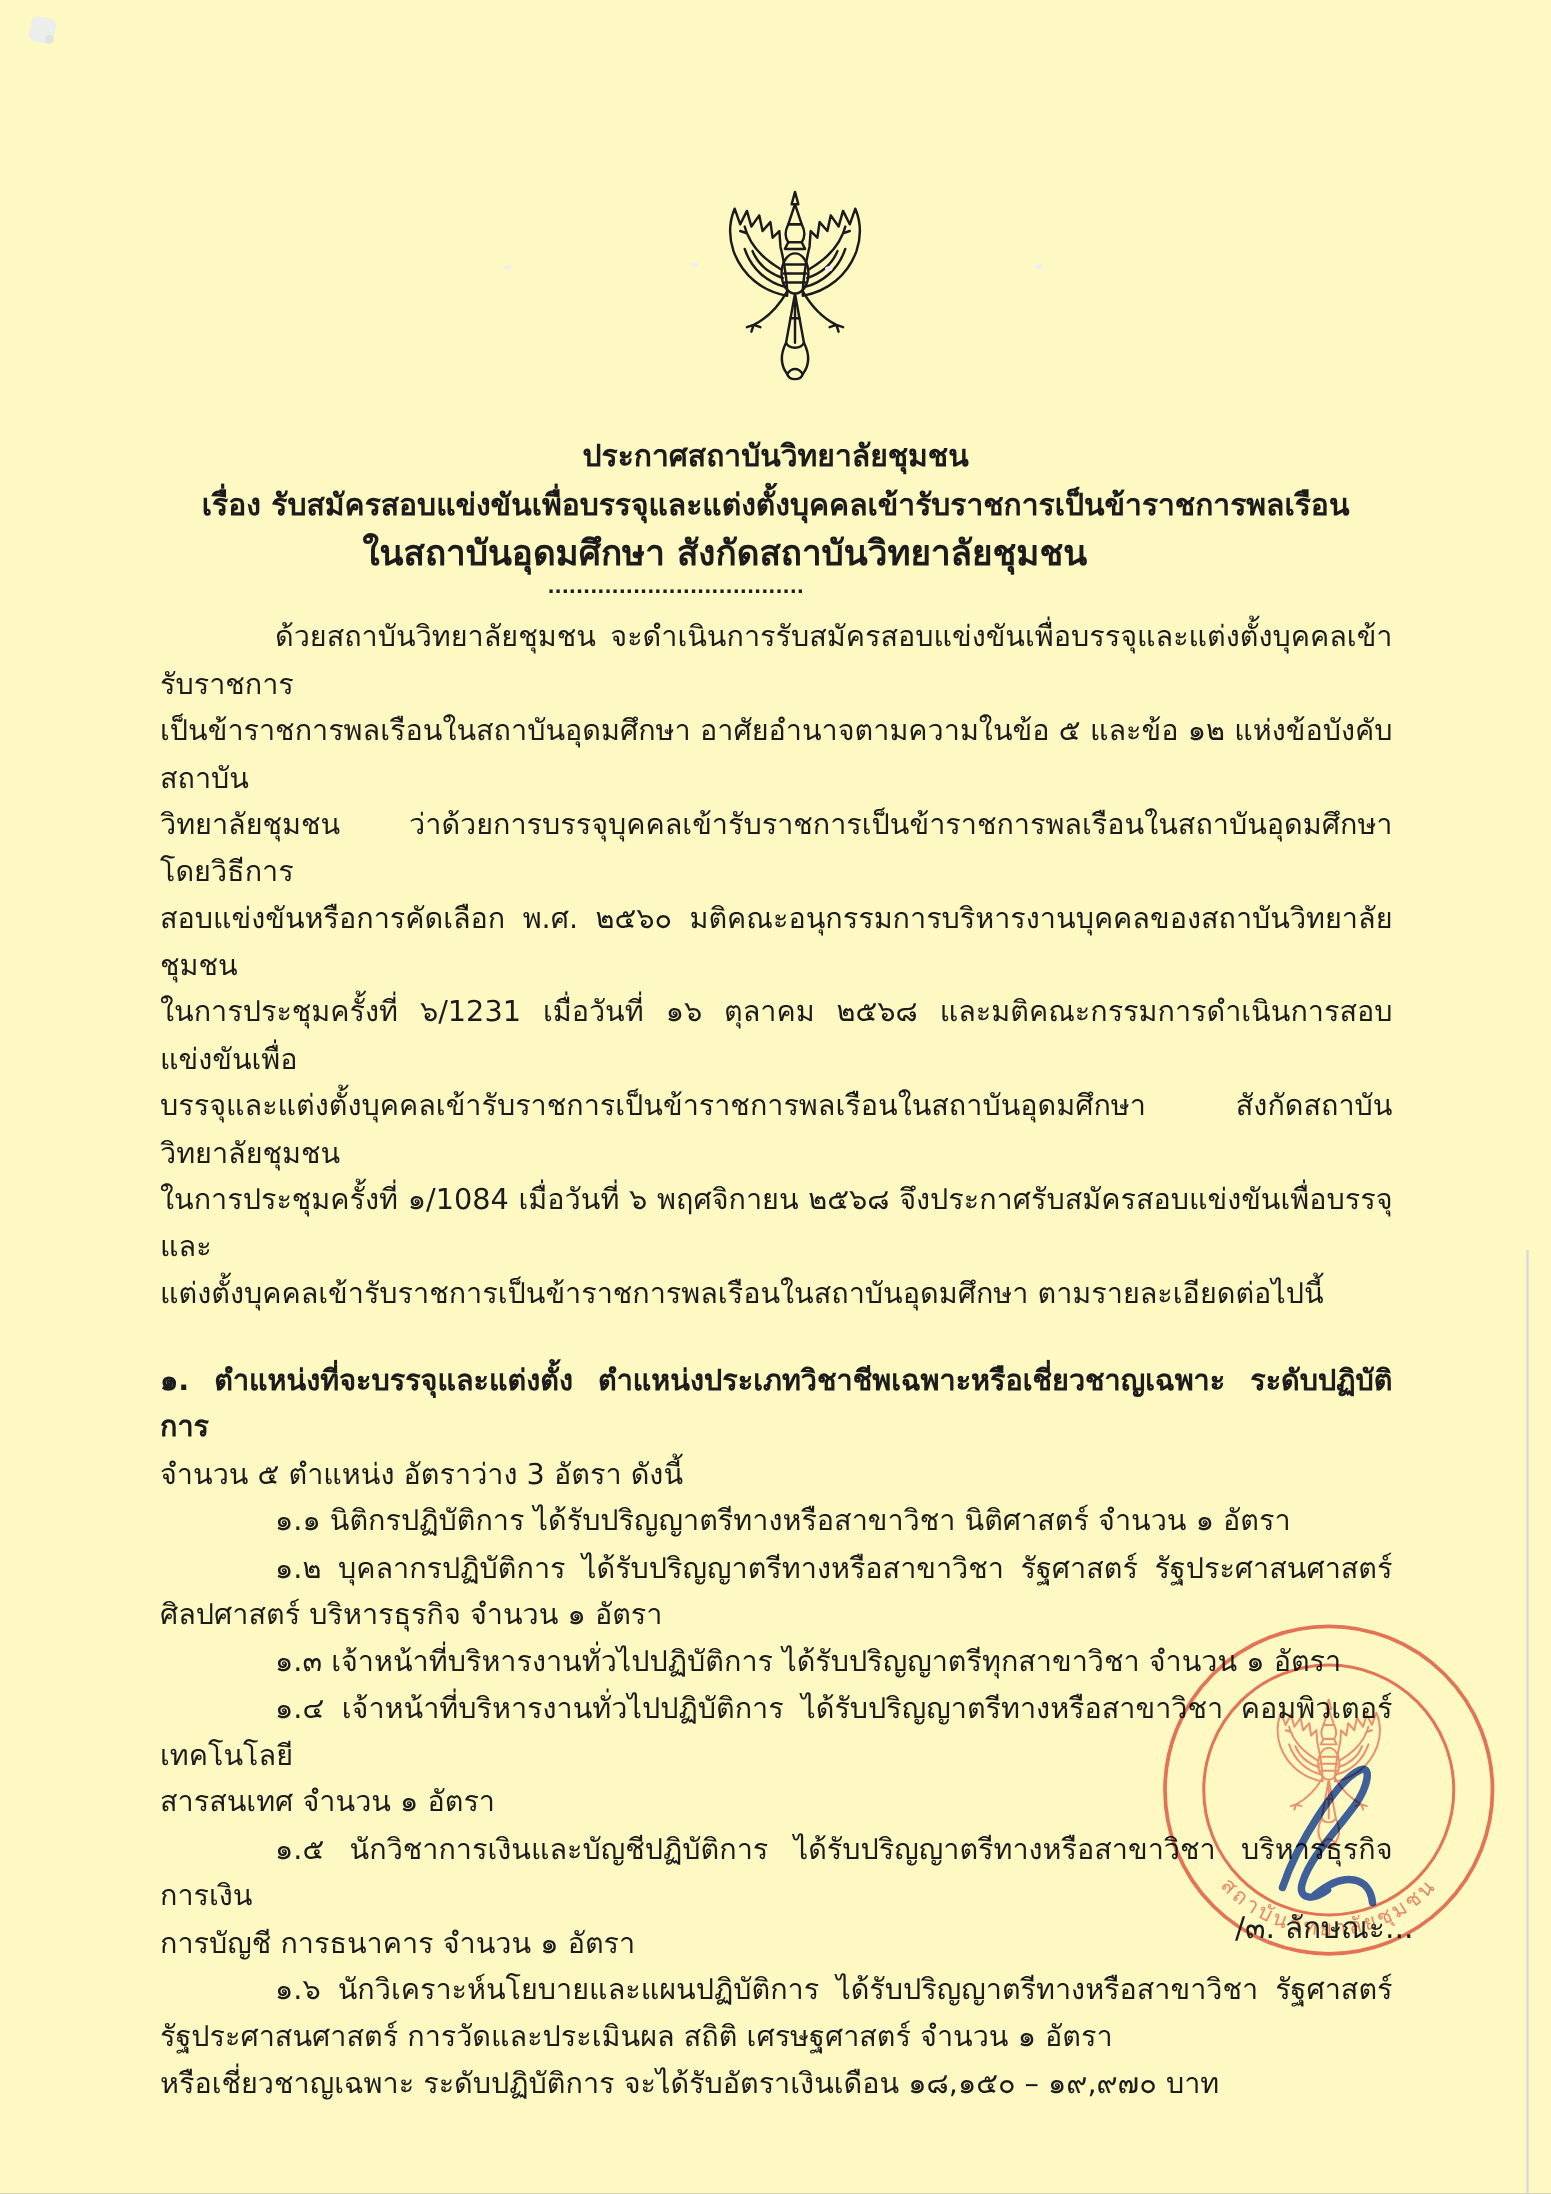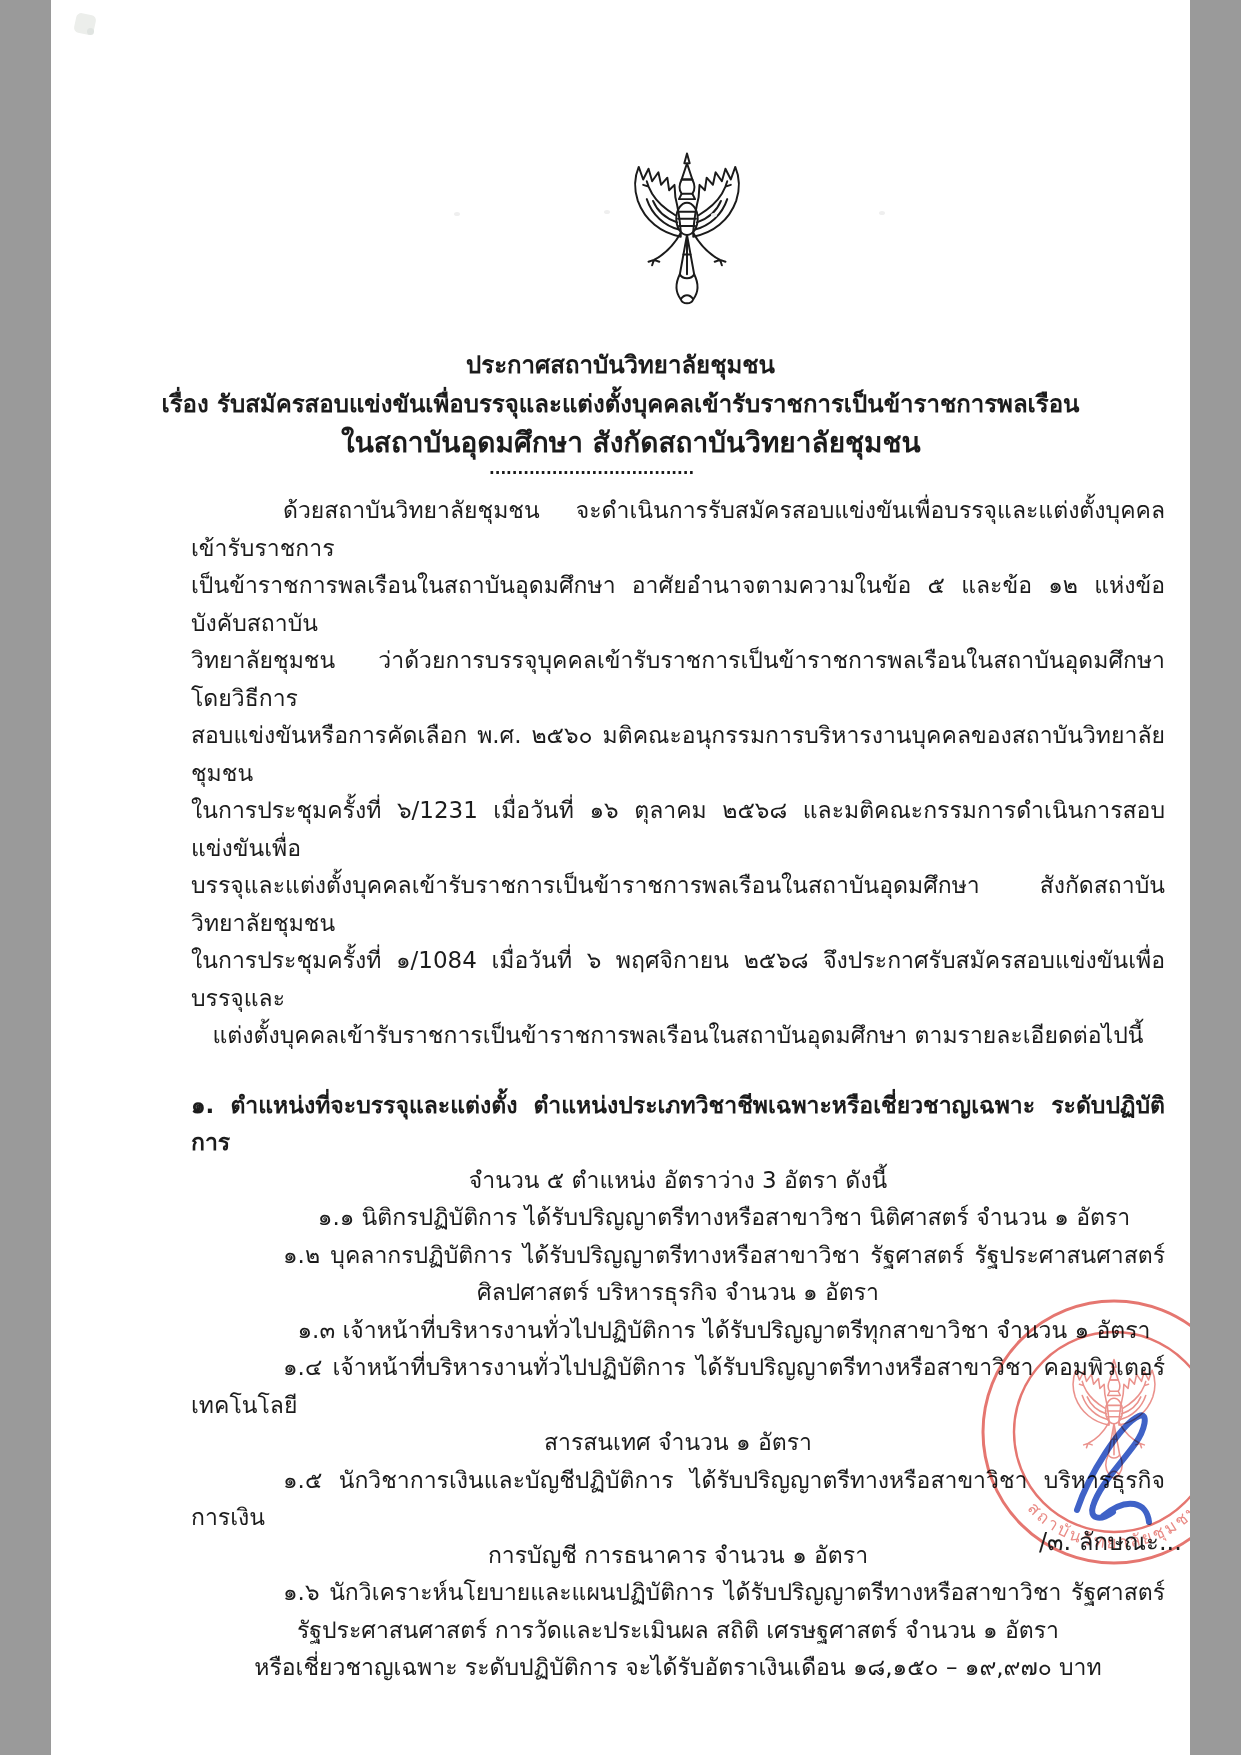--- a/index.html
+++ b/index.html
@@ -1,35 +1,35 @@
 <!DOCTYPE html>
 <html lang="th"><head>
 <meta charset="utf-8">
 <style>
   html,body{margin:0;padding:0;background:#9a9a9a;}
   .page{
-    position:relative;width:1139px;height:1755px;background:#ffffff;
+    position:relative;width:1241px;height:1755px;background:#fef9c3;
     font-family:"DejaVu Sans","Liberation Sans",sans-serif;color:#1c1c1c;
     overflow:hidden;margin:0 auto;
   }
   
   .emblem{position:absolute;left:560px;top:149px;width:152px;height:170px;color:#1b1b1b;}
   
   .title-line{position:absolute;left:0;width:100%;text-align:center;
     font-size:24px;font-weight:bold;line-height:34px;}
   .title-1{top:348px;}
   .title-2{top:387px;}
   .title-3{position:absolute;left:290px;top:426px;font-size:28px;font-weight:bold;line-height:34px;}
   .dots{position:absolute;left:438px;top:460px;width:206px;overflow:hidden;white-space:nowrap;
     font-size:15px;font-weight:bold;letter-spacing:0;}
   
   .doc-body{position:absolute;left:128px;top:492px;width:986px;font-size:23px;}
-  .line{line-height:37.5px;min-height:37.5px;margin-left:12px;}
+  .line{line-height:37.5px;min-height:37.5px;}
   .line.fill{text-align:justify;text-align-last:justify;}
-  .line.last{text-align:center;text-align-last:auto;}
+  .line.last{text-align:left;text-align-last:auto;}
   .line.indent{text-indent:92px;}
   .line b{font-weight:bold;}
   
   .page-marker{position:absolute;left:988px;top:1522px;font-size:24px;z-index:6;}
   
   .stamp{position:absolute;left:923px;top:1292px;width:280px;height:280px;
     mix-blend-mode:multiply;opacity:.88;z-index:4;}
   .sig{position:absolute;left:992px;top:1390px;width:140px;height:165px;
     mix-blend-mode:multiply;z-index:5;}
   

